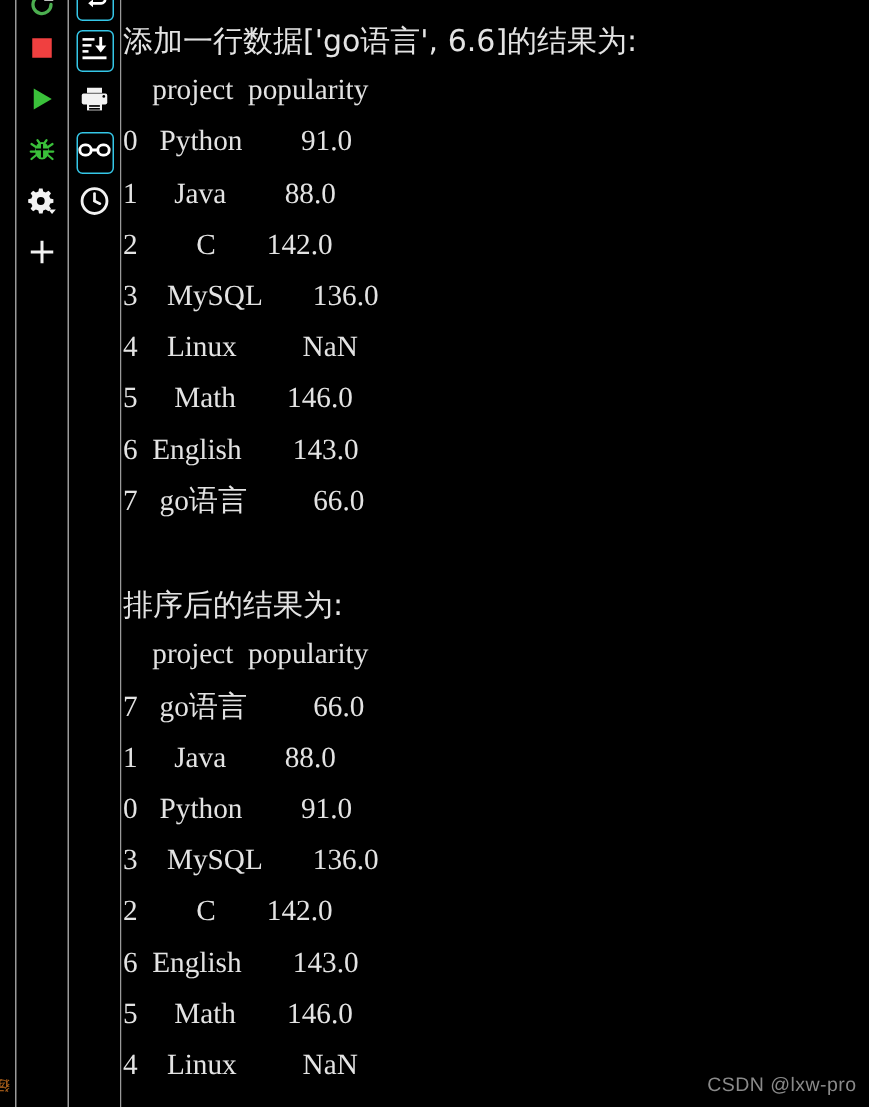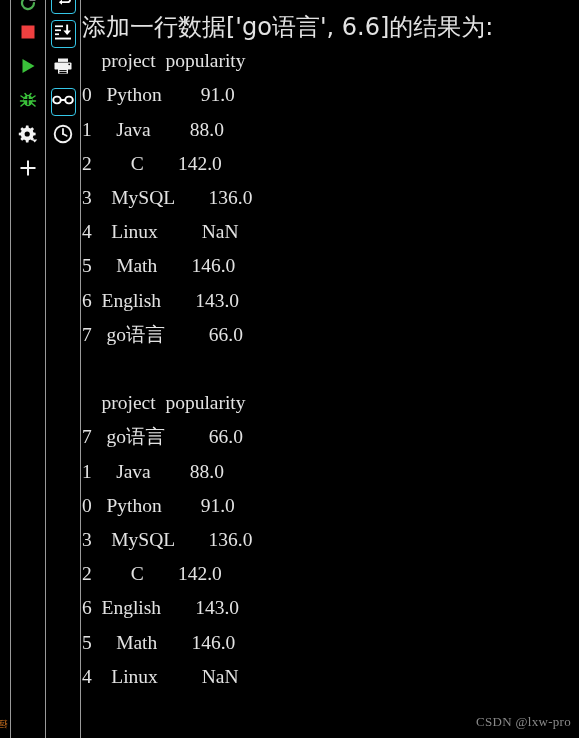--- a/index.html
+++ b/index.html
@@ -102,29 +102,29 @@
   .line {
     font-family: Liberation Serif, serif;
     font-size: 19.5px;
     line-height: 34.2px;
     color: #e3e3e3;
     white-space: pre;
     letter-spacing: 0px;
   }
   .line.cjk {
     font-family: "DejaVu Sans", "DejaVu Sans Mono", sans-serif;
-    font-size: 24px;
+    font-size: 20px;
   }
   .line.blank { color: transparent; }
 
   .watermark {
     position: absolute;
     right: 8px;
     bottom: 8px;
-    font-family: Liberation Serif, serif;
+    font-family: Liberation Sans, sans-serif;
     font-size: 13px;
     color: #8a8a8a;
     letter-spacing: .3px;
     white-space: nowrap;
   }
 </style>
 </head>
 <body>
 
 <div id="app">
@@ -276,20 +276,21 @@
       <div class="line">    project  popularity</div>
       <div class="line">0   Python        91.0</div>
       <div class="line">1     Java        88.0</div>
       <div class="line">2        C       142.0</div>
       <div class="line">3    MySQL       136.0</div>
       <div class="line">4    Linux         NaN</div>
       <div class="line">5     Math       146.0</div>
       <div class="line">6  English       143.0</div>
       <div class="line">7   go语言         66.0</div>
       <div class="line blank"> </div>
+      <div class="line cjk">排序后的结果为:</div>
       <div class="line">    project  popularity</div>
       <div class="line">7   go语言         66.0</div>
       <div class="line">1     Java        88.0</div>
       <div class="line">0   Python        91.0</div>
       <div class="line">3    MySQL       136.0</div>
       <div class="line">2        C       142.0</div>
       <div class="line">6  English       143.0</div>
       <div class="line">5     Math       146.0</div>
       <div class="line">4    Linux         NaN</div>
 

